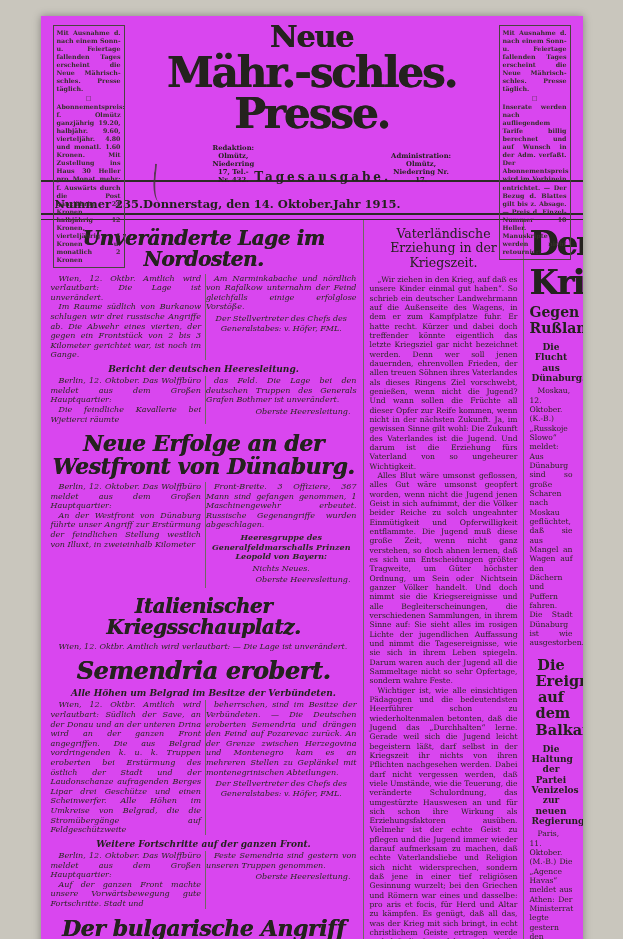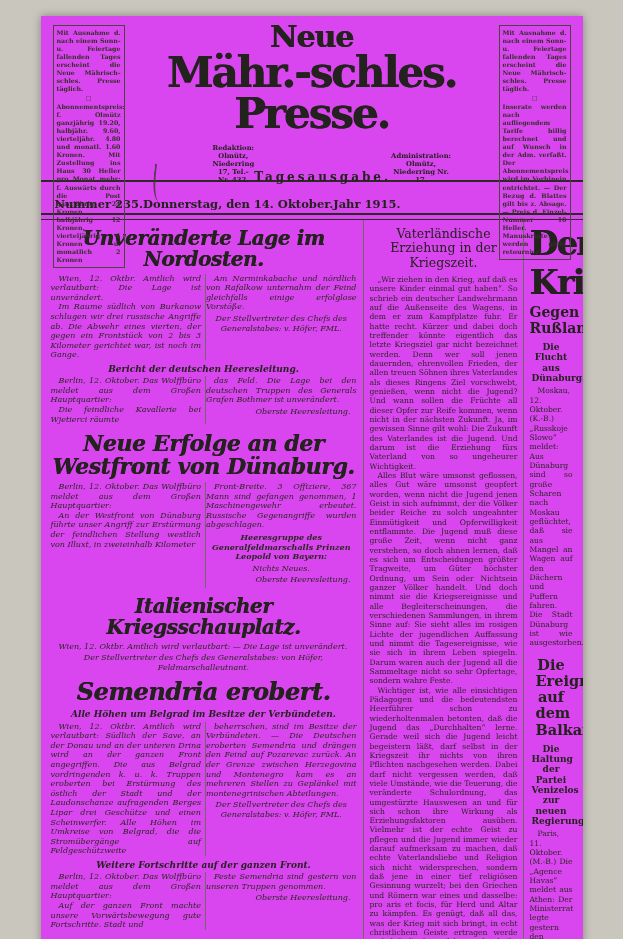--- a/index.html
+++ b/index.html
@@ -125,21 +125,20 @@
               <p class="p">Front-Breite. 3 Offiziere, 367 Mann sind gefangen genommen, 1 Maschinengewehr erbeutet. Russische Gegenangriffe wurden abgeschlagen.</p>
               <p class="p pb">Heeresgruppe des Generalfeldmarschalls Prinzen Leopold von Bayern:</p>
               <p class="p pc">Nichts Neues.</p>
               <p class="p sig">Oberste Heeresleitung.</p>
             </div>
           </div>
         </article>
         <article class="article">
           <h2 class="headline h20">Italienischer Kriegsschauplatz.</h2>
           <p class="p">Wien, 12. Oktbr. Amtlich wird verlautbart: — Die Lage ist unverändert.</p>
-          <p class="p pc">Der Stellvertreter des Chefs des Generalstabes: von Höfer, Feldmarschalleutnant.</p>
         </article>
         <article class="article">
           <h2 class="headline h24">Semendria erobert.</h2>
           <div class="subhead">Alle Höhen um Belgrad im Besitze der Verbündeten.</div>
           <div class="cols">
             <div class="c">
               <p class="p">Wien, 12. Oktbr. Amtlich wird verlautbart: Südlich der Save, an der Donau und an der unteren Drina wird an der ganzen Front angegriffen. Die aus Belgrad vordringenden k. u. k. Truppen eroberten bei Erstürmung des östlich der Stadt und der Laudonschanze aufragenden Berges Lipar drei Geschütze und einen Scheinwerfer. Alle Höhen im Umkreise von Belgrad, die die Stromübergänge auf Feldgeschützweite</p>
             </div>
             <div class="c">
               <p class="p">beherrschen, sind im Besitze der Verbündeten. — Die Deutschen eroberten Semendria und drängen den Feind auf Pozarevac zurück. An der Grenze zwischen Herzegovina und Montenegro kam es an mehreren Stellen zu Geplänkel mit montenegrinischen Abteilungen.</p>

